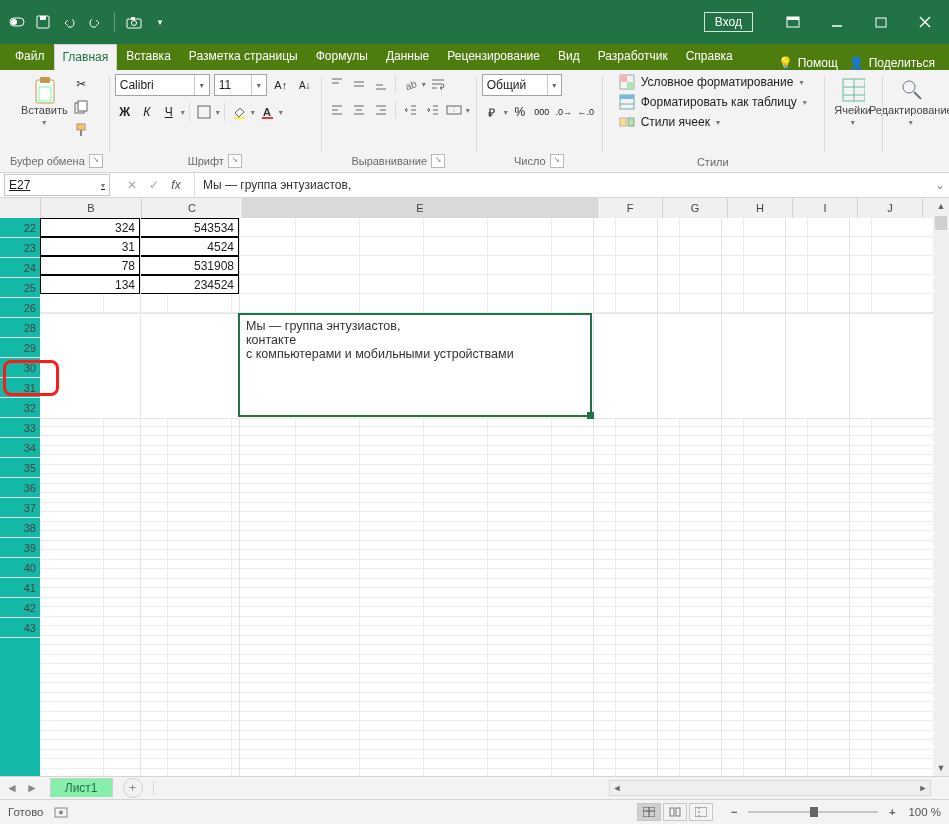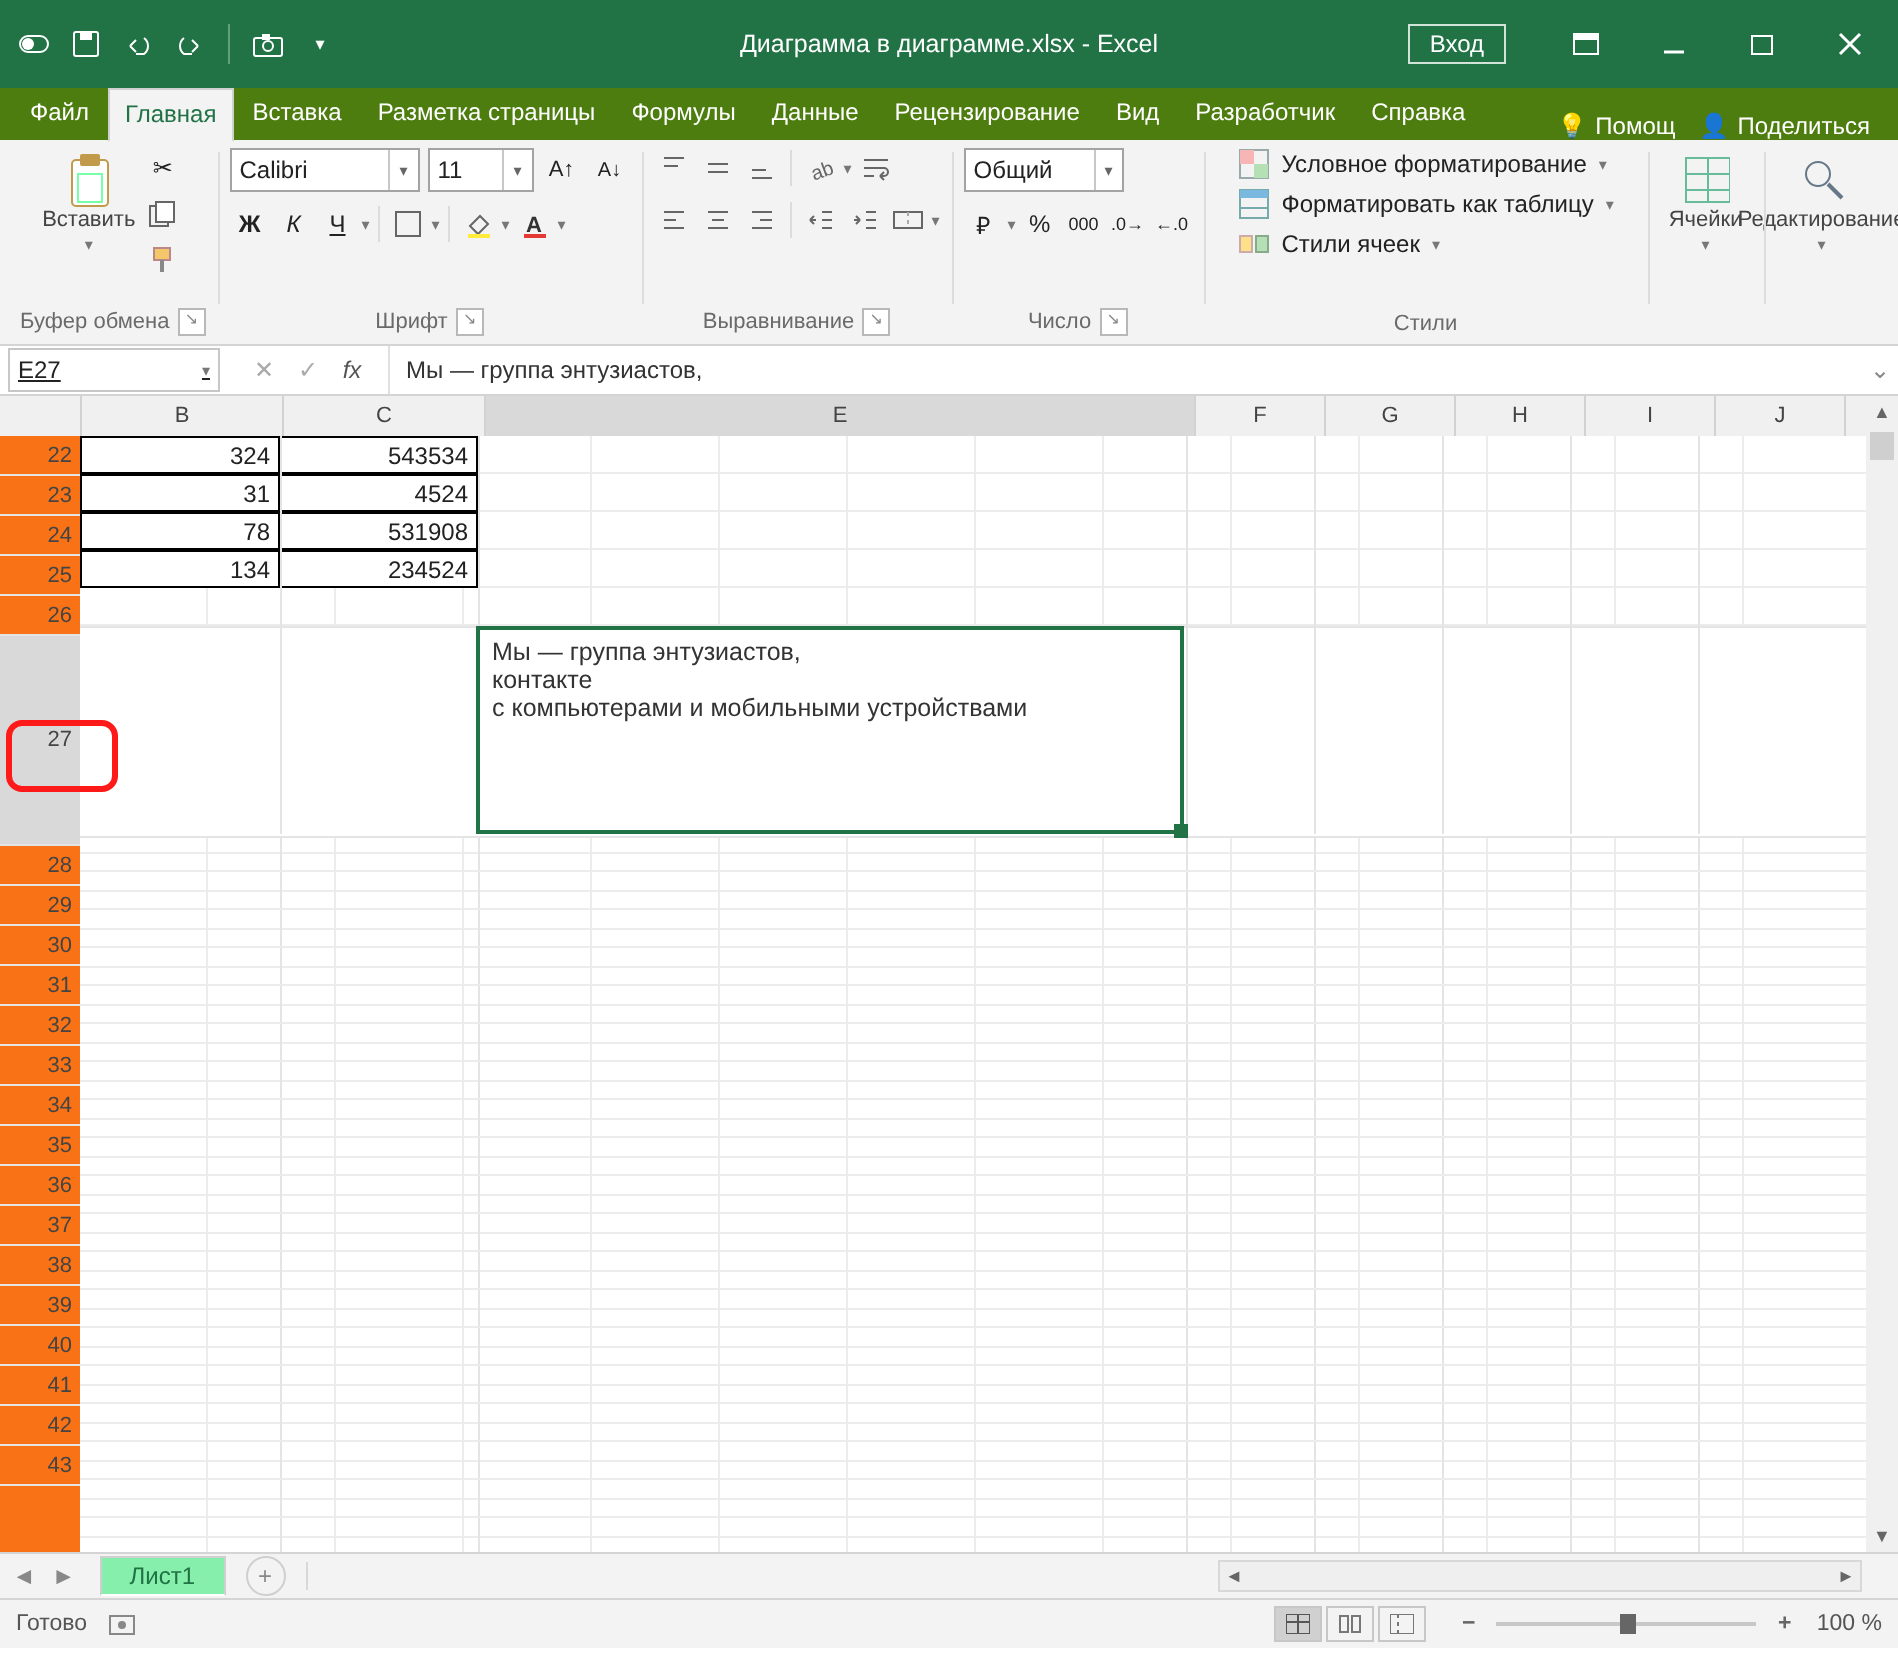--- a/index.html
+++ b/index.html
@@ -118,21 +118,21 @@
   }
   .corner {
     width:40px; border-right:1px solid #d2d2d2; background:#f0f0f0;
   }
   .colhdr {
     text-align:center; font-size:11px; color:#444; border-right:1px solid #d2d2d2;
     display:flex; align-items:center; justify-content:center;
   }
   .rowhdrs {
     position:absolute; top:20px; left:0; width:40px; bottom:0;
-    background:#f97316; border-right:1px solid #6d28d9;
+    background:#14b8a6; border-right:1px solid #6d28d9;
   }
   .rowhdr {
     height:19px; border-bottom:1px solid #e4e4e4; font-size:11px; color:#444;
     display:flex; align-items:center; justify-content:flex-end; padding-right:4px;
   }
   .rowhdr.tall { height:104px; align-items:center;}
   .rowhdr.sel { background:#d9d9d9;}
   .row27-highlight {
     position:absolute; left:3px; width:50px; top:162px; height:30px;
     border:3px solid #ff1a1a; border-radius:8px; pointer-events:none; z-index:20;
@@ -244,21 +244,20 @@
     <div class="qat-sep"></div>
     <div class="qbtn">
       <svg width="16" height="14">
           <rect x="1" y="4" width="14" height="9" rx="1" fill="none" stroke="#fff"></rect>
           <circle cx="8" cy="8" r="2.5" fill="none" stroke="#fff"></circle>
           <rect x="5" y="2" width="4" height="3" fill="#fff"></rect>
         </svg>
     </div>
     <div class="qbtn" style="color:#fff;font-size:9px;">▾</div>
   </div>
-  <div class="title-center">Диаграмма в диаграмме.xlsx  -  Excel</div>
   <div class="title-right">
     <div class="login-badge">Вход</div>
     <div class="win-btn">
       <svg width="14" height="12">
           <rect x="1" y="1" width="12" height="10" fill="none" stroke="#fff"></rect>
           <rect x="1" y="1" width="12" height="3" fill="#fff"></rect>
         </svg>
     </div>
     <div class="win-btn">
         <svg width="12" height="12">
@@ -591,21 +590,20 @@
     <div class="colhdr" style="width:64px;">I</div>
     <div class="colhdr" style="width:64px;">J</div>
   </div>
 
   <div class="rowhdrs">
     <div class="rowhdr">22</div>
     <div class="rowhdr">23</div>
     <div class="rowhdr">24</div>
     <div class="rowhdr">25</div>
     <div class="rowhdr">26</div>
-    <div class="rowhdr tall sel">27</div>
     <div class="rowhdr">28</div>
     <div class="rowhdr">29</div>
     <div class="rowhdr">30</div>
     <div class="rowhdr">31</div>
     <div class="rowhdr">32</div>
     <div class="rowhdr">33</div>
     <div class="rowhdr">34</div>
     <div class="rowhdr">35</div>
     <div class="rowhdr">36</div>
     <div class="rowhdr">37</div>

